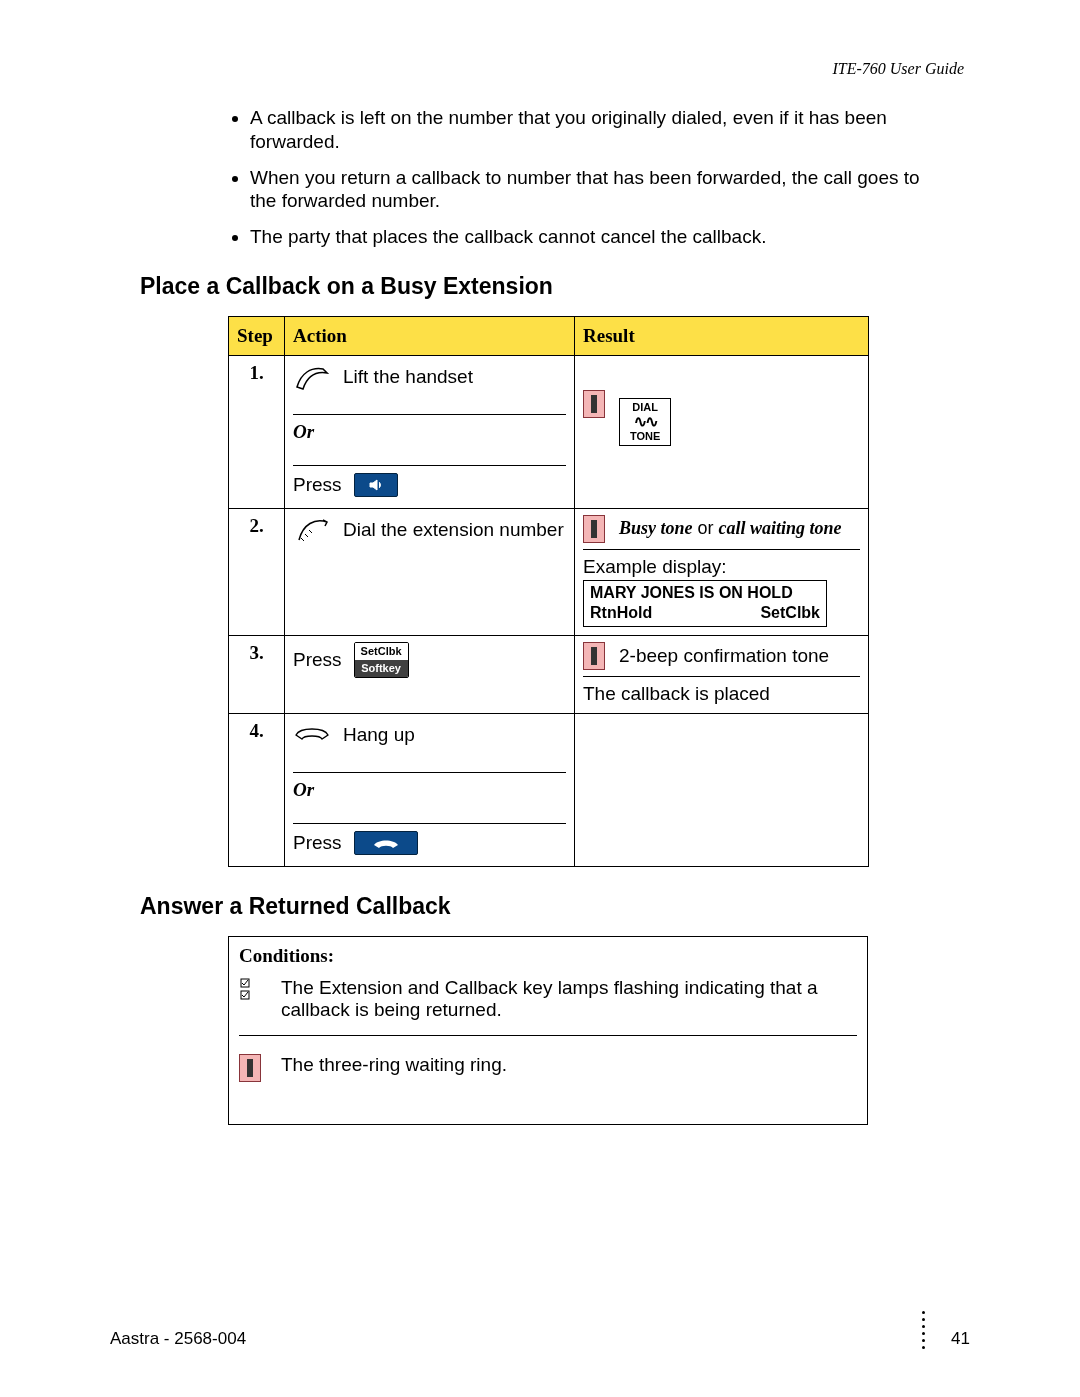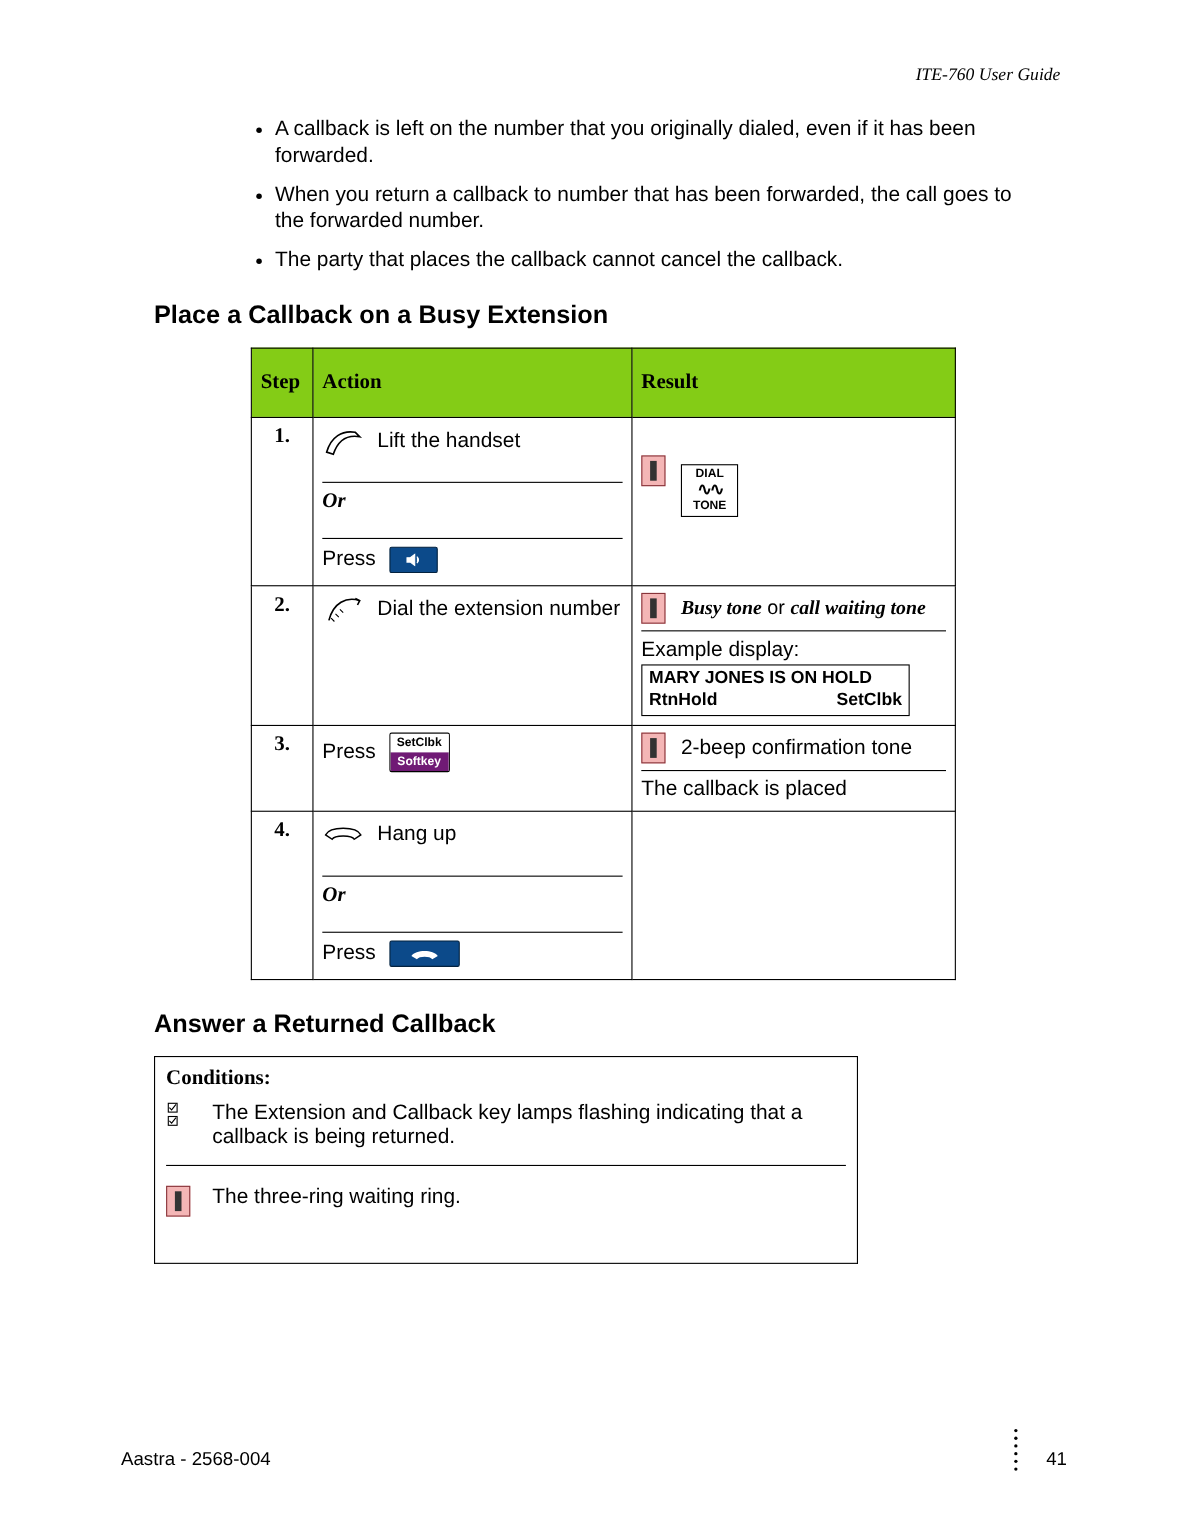--- a/index.html
+++ b/index.html
@@ -45,26 +45,26 @@
     width: 640px;
     margin-left: 88px;
     table-layout: fixed;
   }
   table.steps th, table.steps td {
     border: 1px solid #000;
     vertical-align: top;
     padding: 6px 8px 8px 8px;
   }
   table.steps th {
-    background: #84cc16;
+    background: #fde047;
     font-family: "Times New Roman", serif;
     font-weight: bold;
     text-align: left;
     font-size: 19px;
-    padding: 20px 8px;
+    padding: 8px 8px;
   }
   col.c-step { width: 56px; }
   col.c-action { width: 290px; }
   col.c-result { width: 294px; }
   table.steps td.step-num {
     font-family: "Times New Roman", serif;
     font-weight: bold;
     text-align: center;
     font-size: 19px;
   }
@@ -116,21 +116,21 @@
     font-size: 12px;
     padding: 0 4px;
   }
   .btn-blue.wide { min-width: 54px; }
   .softkey-stack {
     display:inline-flex; flex-direction:column; align-items:stretch;
     border:1px solid #000; border-radius:2px; overflow:hidden;
     font-size:11px; line-height:1;
   }
   .softkey-stack .top { background:#fff; color:#000; font-weight:bold; padding:3px 6px; text-align:center;}
-  .softkey-stack .bot { background:#701a75; color:#fff; font-weight:bold; padding:3px 6px; text-align:center;}
+  .softkey-stack .bot { background:#404040; color:#fff; font-weight:bold; padding:3px 6px; text-align:center;}
   .dial-tone-box {
     display:inline-flex; flex-direction:column; align-items:center;
     border:1px solid #000; padding:2px 10px; font-size:11px; font-weight:bold;
     line-height:1.1;
     margin-top:36px;
   }
   .dial-tone-box .wave { font-size:16px; font-weight:bold; letter-spacing:-2px; }
   .result-line{
     display:flex; align-items:center; gap:14px;
     padding-bottom:6px; margin-bottom:6px;
@@ -147,20 +147,21 @@
     font-size:16px; font-weight:bold; font-family:Arial;
     margin-top:2px; width: 230px;
   }
   .display-box .bottom{
     display:flex; justify-content:space-between; margin-top:2px;align-items:center;
   }
   
   table.conditions{
     border-collapse:collapse;
     width:640px;
+    margin-left:88px;
     margin-top:14px;
   }
   table.conditions td{
     border:1px solid #000; border-bottom:1px solid #000;
     padding:8px 10px 14px 10px;
     vertical-align:top;
     font-size:19px;
   }
   .cond-heading{
     font-family:"Times New Roman",serif; font-weight:bold; font-size:19px;
@@ -170,21 +171,21 @@
     display:flex; gap:20px; align-items:flex-start;
     padding-bottom:14px; margin-bottom:14px;
     padding-top:4px;
   }
   .cond-row.split{ border-bottom:1px solid #000; }
   .check-icon{
     width:22px; height:28px; flex:0 0 22px;
   }
   
   .footer{
-    position:absolute; bottom:60px; left:110px; right:110px;
+    position:absolute; bottom:48px; left:110px; right:110px;
     display:flex; justify-content:space-between; align-items:flex-end;
     font-size:17px;
   }
   .footer .dots{
     display:flex; flex-direction:column; align-items:center; gap:4px;
     margin-right:8px;
   }
   .footer .dots span{ width:3px; height:3px; background:#000; border-radius:50%; display:block;}
   .footer .right{ display:flex; align-items:flex-end; gap:18px;}
 </style>

